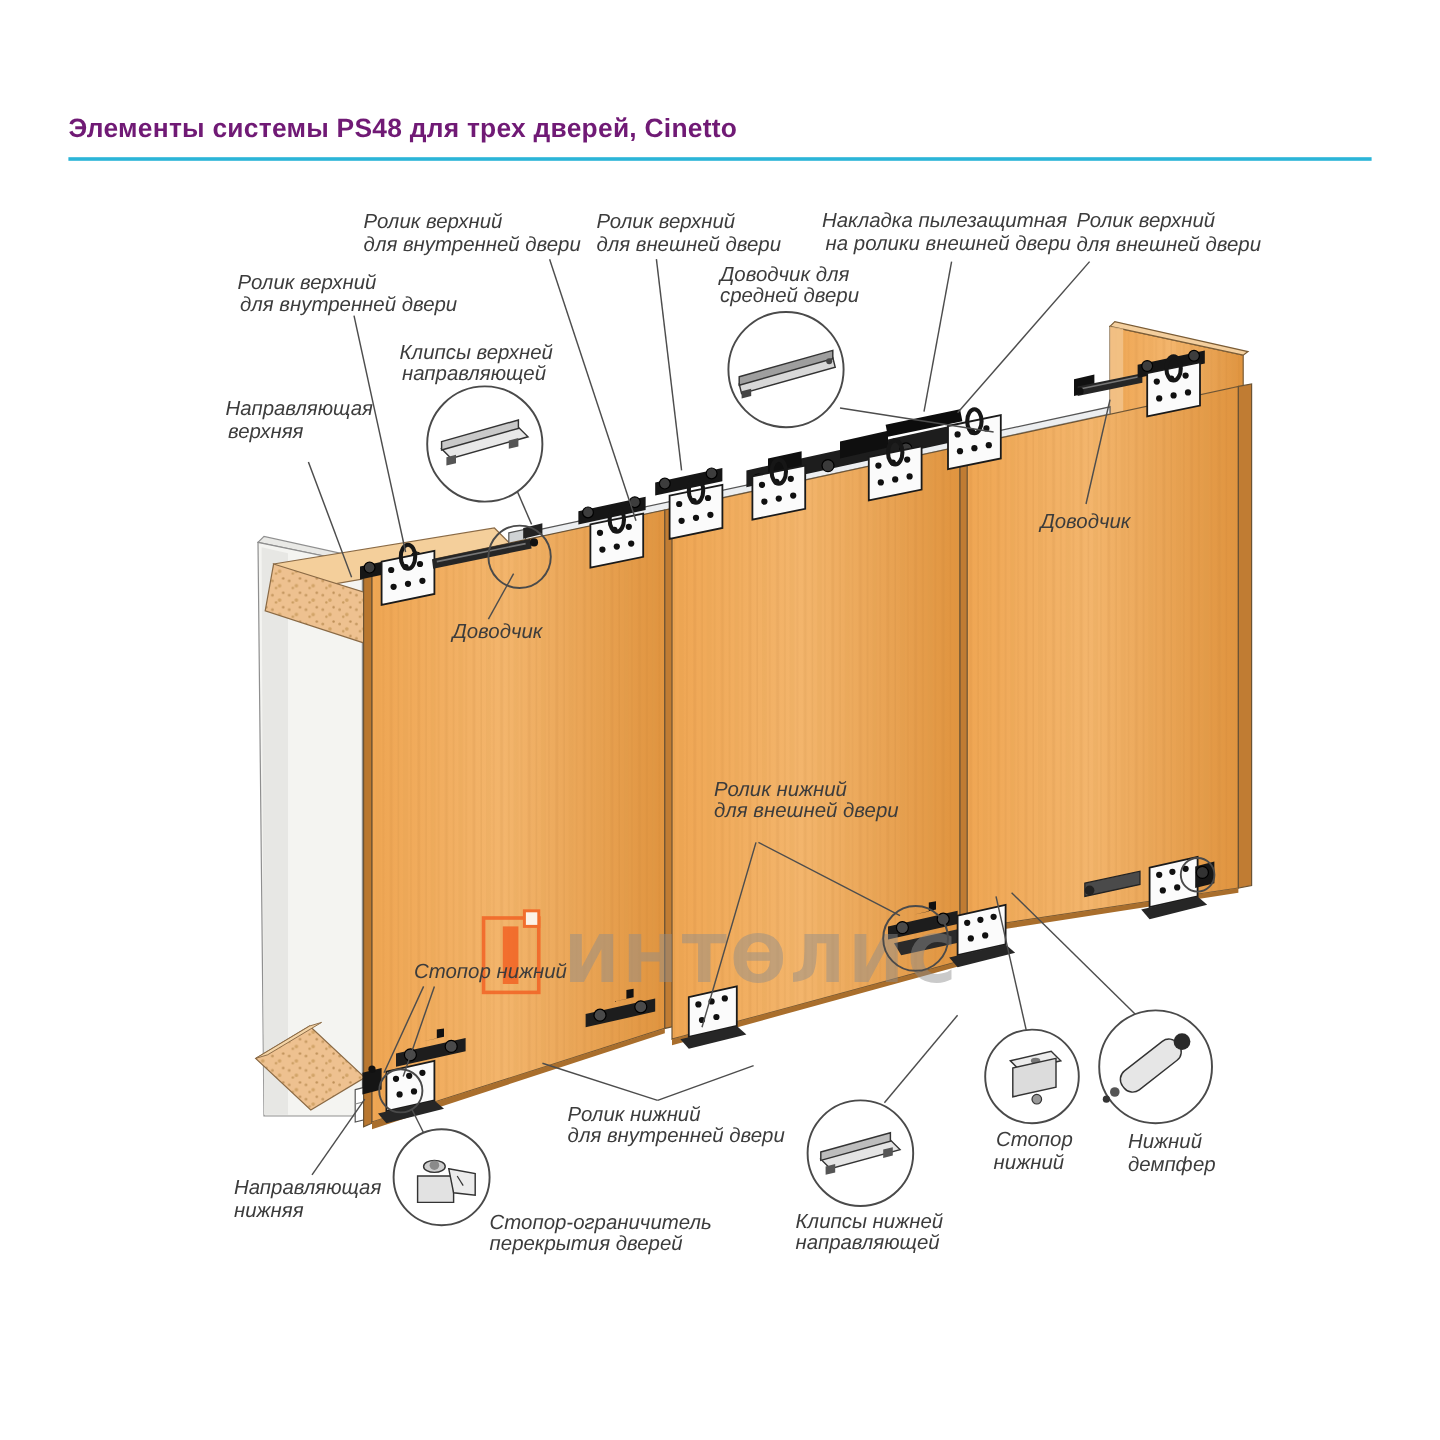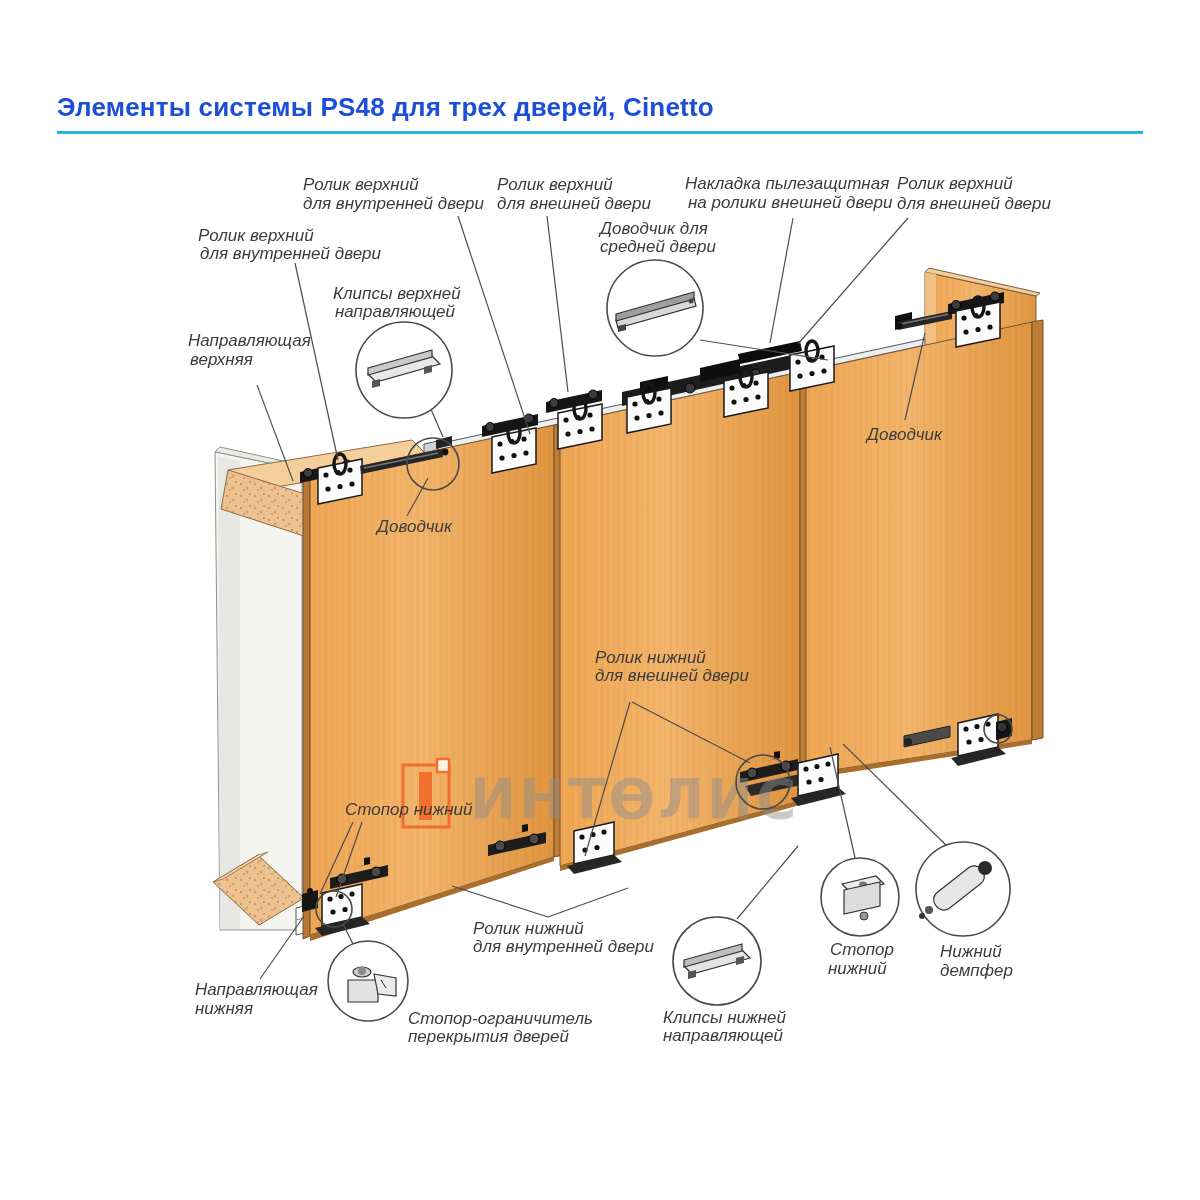--- a/index.html
+++ b/index.html
@@ -1,19 +1,19 @@
 <!DOCTYPE html>
 <html><head>
 <meta charset="utf-8">
 <style>
   html,body{margin:0;padding:0;background:#ffffff;}
   .page{position:relative;width:1200px;height:1200px;background:#ffffff;overflow:hidden;
         font-family:"Liberation Sans",sans-serif;}
-  .page-title{position:absolute;left:57px;top:94px;margin:0;font-size:26px;line-height:26px;
-        font-weight:bold;color:#1d4ed8;letter-spacing:0.2px;}
+  .page-title{position:absolute;left:57px;top:94px;margin:0;font-size:22px;line-height:26px;
+        font-weight:bold;color:#701a75;letter-spacing:0.2px;}
   .title-rule{position:absolute;left:57px;top:131px;width:1086px;height:3px;background:#2bb5d8;}
   svg text.lbl{font-family:"Liberation Sans",sans-serif;font-style:italic;font-size:17px;fill:#3c3c3c;}
   svg text.wm{font-family:"DejaVu Sans",sans-serif;font-weight:bold;}
 </style>
 </head>
 <body>
 
 <div class="page">
   <h1 class="page-title">Элементы системы PS48 для трех дверей, Cinetto</h1>
   <div class="title-rule"></div>

